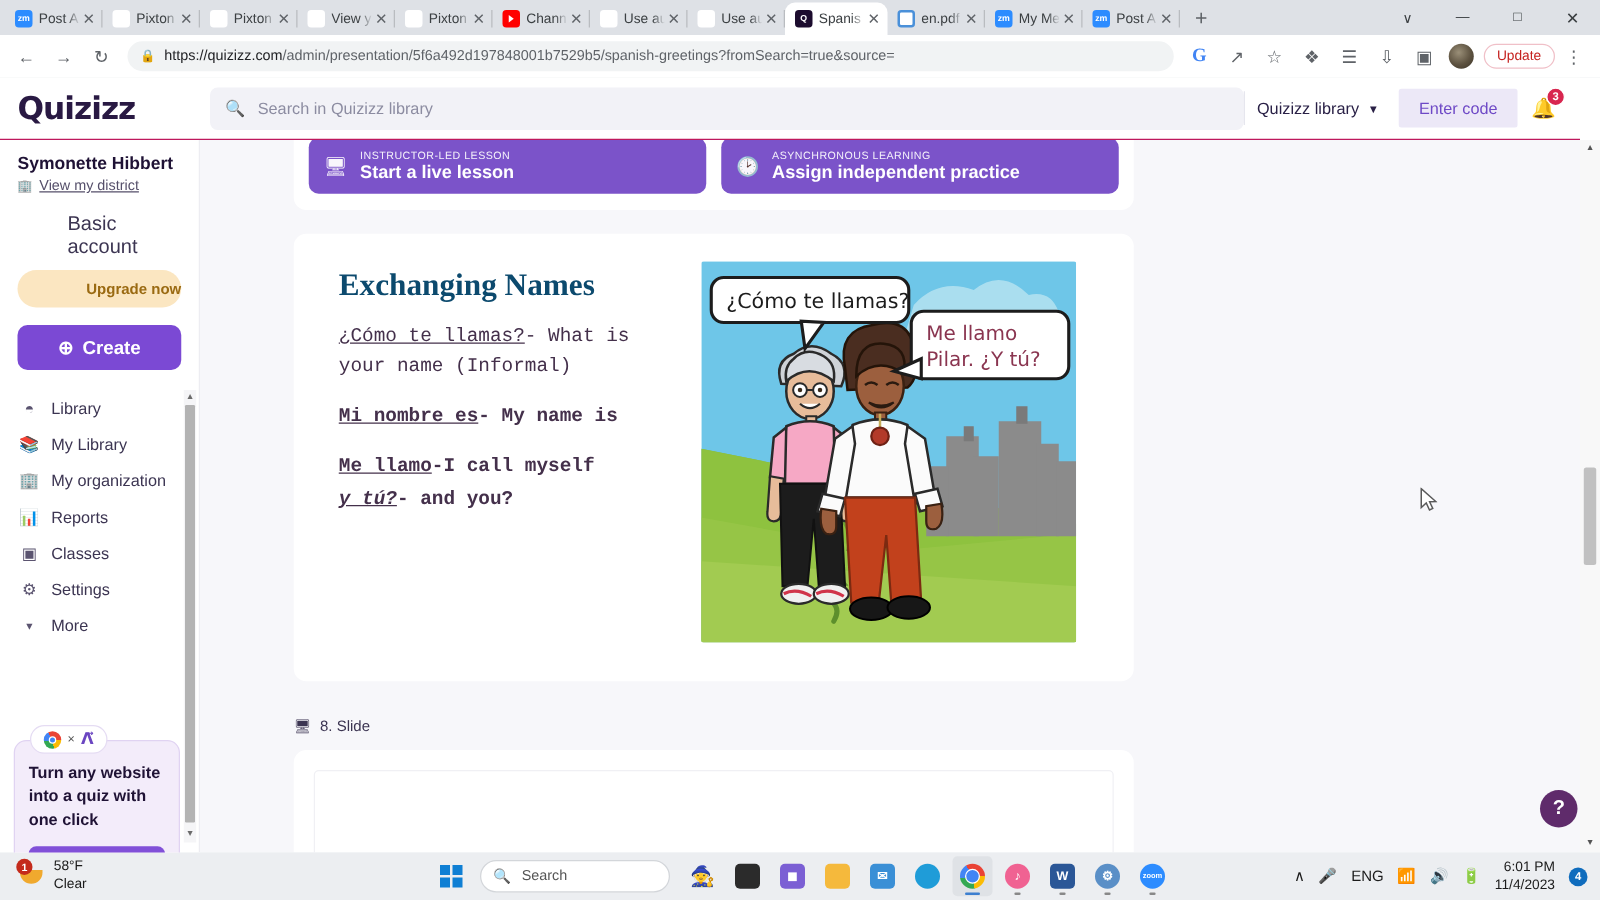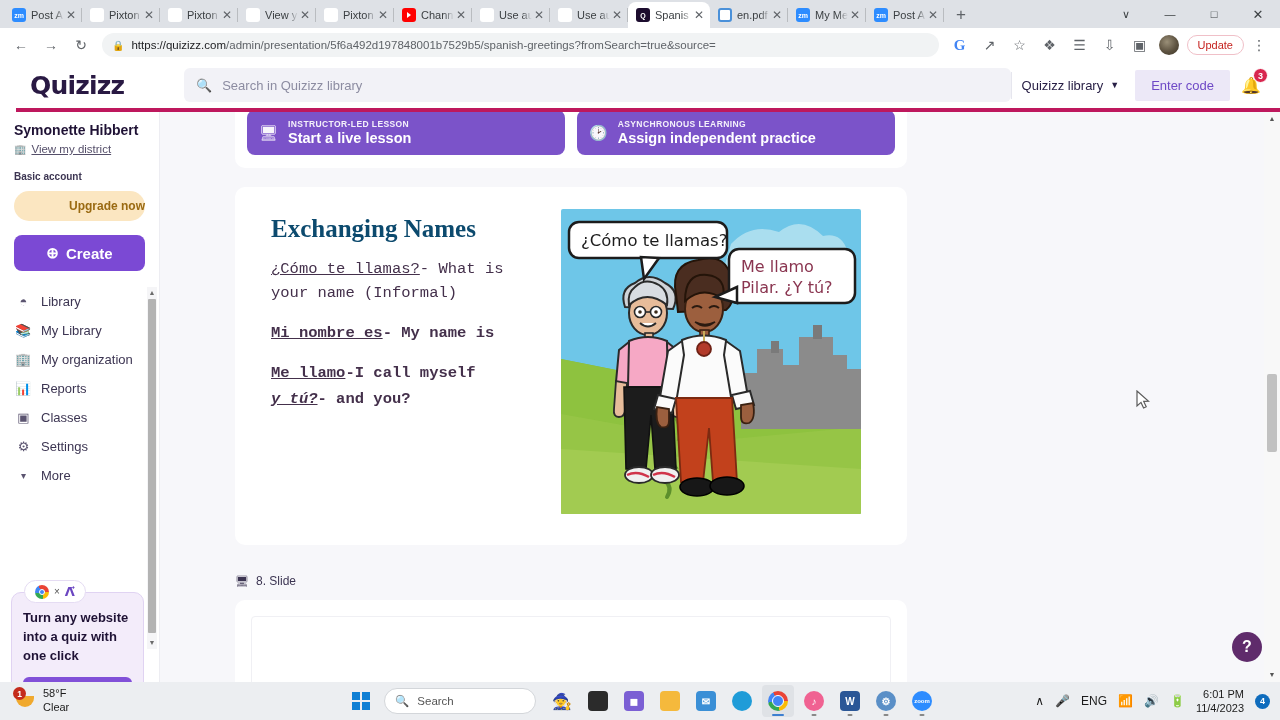--- a/index.html
+++ b/index.html
@@ -85,22 +85,22 @@
     width: 20px; height: 20px; border-radius: 50%;
     background: radial-gradient(circle at 40% 35%, #9a8f78 0%, #5d5240 55%, #3a3226 100%);
     flex: 0 0 20px; margin: 0 4px;
   }
 
   
   .viewport { position: relative; width: 1280px; height: 620px; background: #fff; overflow: hidden; }
 
   
   .qz-topbar {
-    position: absolute; top: 0; left: 16px; width: 1264px; height: 50px;
-    background: #fff; border-bottom: 4px solid #be185d;
+    position: absolute; top: 0; left: 0; width: 1264px; height: 50px;
+    background: #fff; border-bottom: 1px solid #be185d;
     display: flex; align-items: center; z-index: 5;
   }
   .qz-logo {
     width: 160px; padding-left: 14px; font-size: 25px; font-weight: bold;
     color: #291943; letter-spacing: -0.8px; font-family: "DejaVu Sans", sans-serif;
   }
   .qz-search {
     flex: 1; max-width: 855px; height: 34px; background: #f2f2f7; border-radius: 6px;
     display: flex; align-items: center; padding: 0 12px; margin-left: 8px;
     font-size: 13px; color: #8c8ca1;
@@ -125,21 +125,21 @@
 
   
   .qz-sidebar {
     position: absolute; top: 50px; left: 0; width: 160px; height: 570px;
     background: #fff; border-right: 1px solid #ededf2; z-index: 4;
   }
   .sb-user { padding: 10px 14px 0; }
   .sb-name { font-size: 14px; font-weight: bold; color: #1f1235; }
   .sb-district { font-size: 11.5px; color: #554f6a; margin-top: 5px; display: flex; align-items: center; gap: 5px; }
   .sb-district span.lbl { text-decoration: underline; }
-  .sb-basic { font-size: 10px; font-weight: bold; color: #3c3552; padding: 16px 14px 0; }
+  .sb-basic { font-size: 16px; font-weight: normal; color: #3c3552; padding: 16px 14px 0; margin-left: 40px; }
   .sb-upgrade {
     margin: 9px 14px 0; background: #fbe6c1; color: #9a6a12; font-weight: bold;
     font-size: 12px; text-align: right; padding: 8px 0; border-radius: 16px;
   }
   .sb-create {
     margin: 14px 14px 0; background: #7b49d4; color: #fff; font-weight: bold;
     font-size: 15px; text-align: center; padding: 9px 0; border-radius: 8px;
     display: flex; align-items: center; justify-content: center; gap: 7px;
   }
   .sb-nav { margin-top: 16px; position: relative; }
@@ -187,21 +187,21 @@
   .card-actions {
     position: absolute; left: 75px; top: -2px; width: 672px;
     background: #fff; border-radius: 0 0 10px 10px; padding: 0 12px 13px;
     display: flex; gap: 12px;
   }
   .action-btn {
     flex: 1; background: #7b53c9; border-radius: 8px; padding: 9px 12px;
     color: #fff; display: flex; align-items: center; gap: 10px;
   }
   .action-btn .abic { font-size: 15px; opacity: .95; }
-  .ab-kicker { font-size: 8.5px; letter-spacing: .4px; font-weight: bold; opacity: .92; text-transform: uppercase; }
+  .ab-kicker { font-size: 8.5px; letter-spacing: .4px; font-weight: normal; opacity: .92; text-transform: uppercase; }
   .ab-title { font-size: 14.5px; font-weight: bold; margin-top: 1px; }
 
   .slide-card {
     position: absolute; left: 75px; top: 75px; width: 672px; height: 358px;
     background: #fff; border-radius: 10px; padding: 22px 20px;
     display: flex; gap: 16px;
   }
   .slide-left { width: 290px; padding-left: 16px; padding-top: 6px; }
   .slide-title {
     font-family: "Liberation Serif", serif; font-size: 25px; font-weight: bold;

